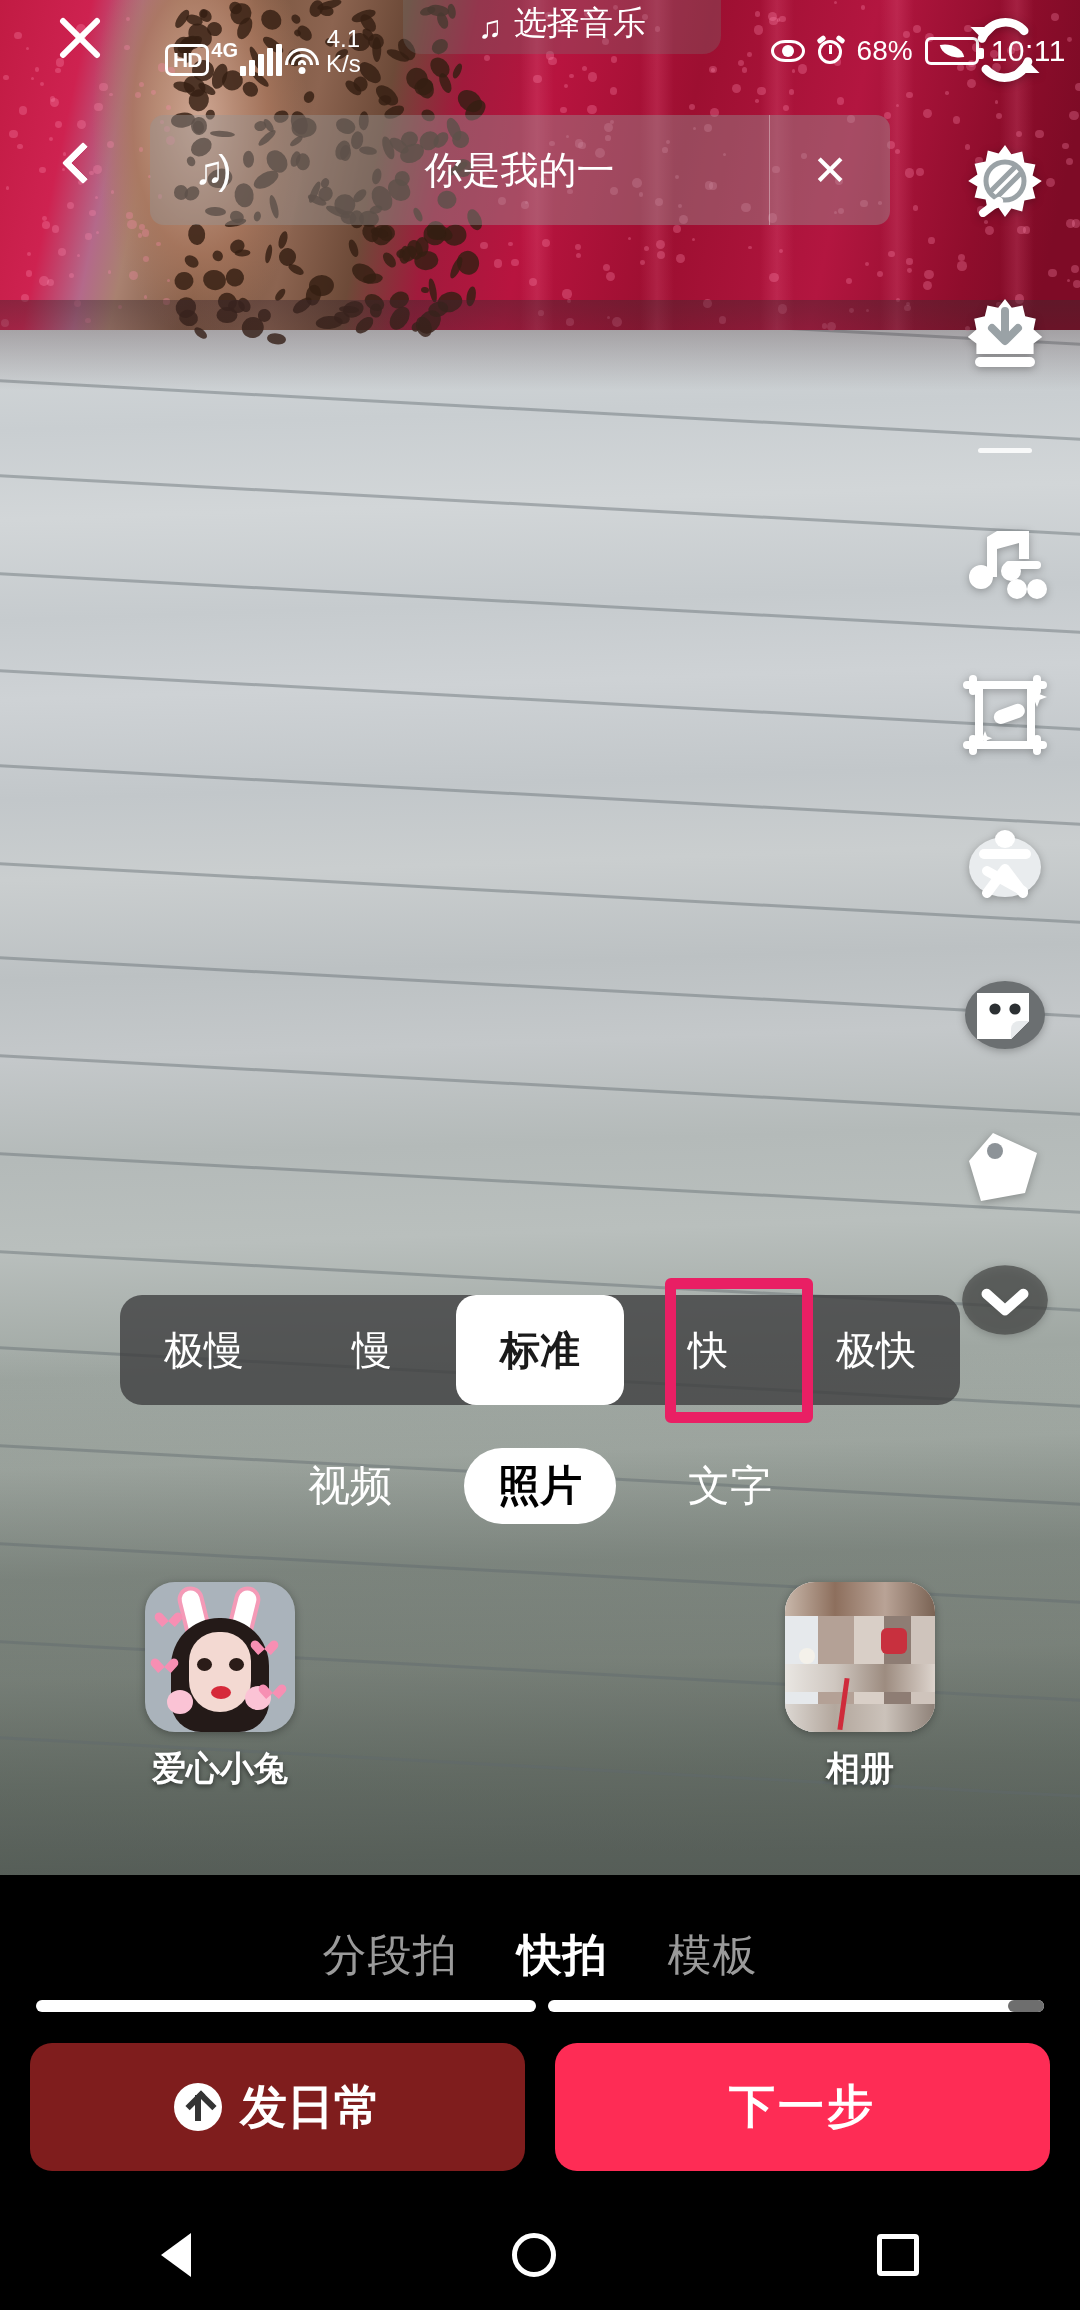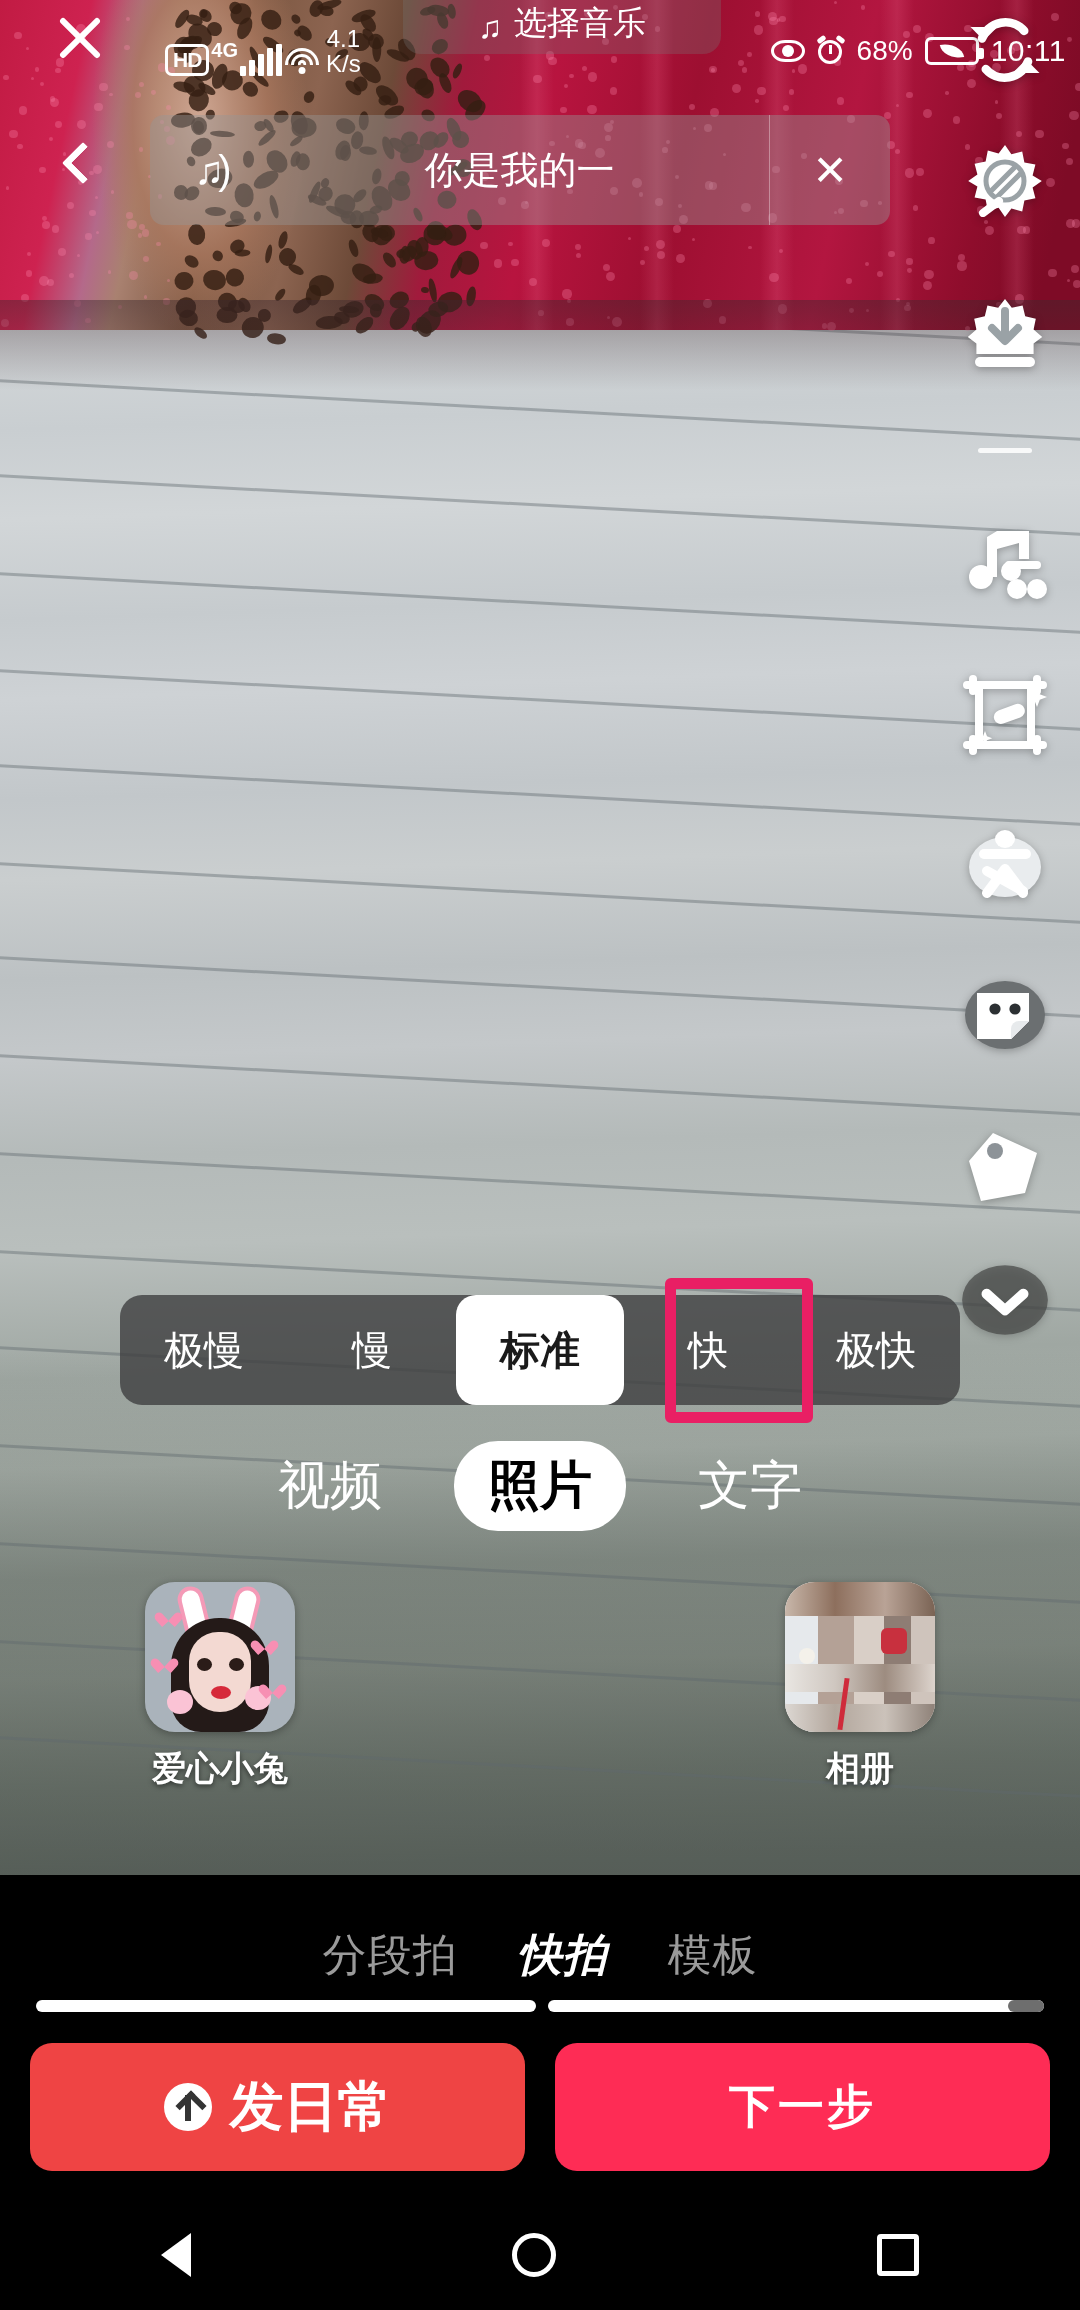--- a/index.html
+++ b/index.html
@@ -175,21 +175,21 @@
   #speed-highlight {
     position:absolute; left:665px; top:1278px; width:148px; height:145px;
     border:11px solid #e91f64; border-radius:6px; pointer-events:none;
   }
 
   
   #mode-tabs {
     position:absolute; left:0; top:1443px; width:1080px; height:86px;
     display:flex; align-items:center; justify-content:center; gap:48px;
   }
-  .mode-item { color:#fff; font-size:52px; padding:10px 24px; }
+  .mode-item { color:#fff; font-size:42px; padding:10px 24px; }
   .mode-item.active { background:#fff; color:#000; border-radius:44px; font-weight:bold; padding:10px 34px; }
 
   
   #cam-row { position:absolute; left:0; top:1582px; width:1080px; height:250px; }
   .cam-side { position:absolute; width:220px; text-align:center; }
   .cam-side .thumb {
     width:150px; height:150px; border-radius:30px; margin:0 auto;
     overflow:hidden; position:relative; box-shadow:0 2px 8px rgba(0,0,0,0.3);
   }
   .cam-side .lbl { margin-top:14px; color:#fff; font-size:34px; font-weight:bold;
@@ -237,36 +237,36 @@
      background:#c8303e; border-radius:6px; }
   .album-art .lamp { position:absolute; left:14px; top:66px; width:16px; height:16px;
      background:#f4f1ea; border-radius:50%; }
 
   
   #bottom-nav {
     position:absolute; left:0; top:1895px; width:1080px; height:120px;
     display:flex; align-items:center; justify-content:center; gap:0;
   }
   .nav-item { font-size:44px; color:#9a9a9a; padding:0 30px; letter-spacing:1px; }
-  .nav-item.active { color:#fff; font-weight:bold;font-style:italic; }
+  .nav-item.active { color:#fff; font-weight:bold; }
 
   #scroll-indicator { position:absolute; left:0; top:2000px; width:1080px; height:14px; }
   #scroll-indicator .seg { position:absolute; height:12px; background:#fff; border-radius:6px; }
   #scroll-indicator .s1 { left:36px; width:500px; }
   #scroll-indicator .s2 { left:548px; width:496px; }
   #scroll-indicator .knob { position:absolute; right:36px; top:0; width:36px; height:12px;
      background:#6e6e6e; border-radius:6px; }
 
   
   #actions { position:absolute; left:0; top:2032px; width:1080px; height:150px;
      display:flex; align-items:center; gap:30px; padding:0 30px; }
   #daily-btn {
-    flex:1; height:128px; background:#ef4444; border-radius:22px;
+    flex:1; height:128px; background:#7f1d1d; border-radius:22px;
     display:flex; align-items:center; justify-content:center; gap:18px;
-    color:#fff; font-size:54px; font-weight:bold;
+    color:#fff; font-size:47px; font-weight:bold;
   }
   .up-circle { width:48px; height:48px; border-radius:50%; background:#fff; position:relative; }
   .up-circle::before { content:""; position:absolute; left:21px; top:12px; width:6px; height:26px; background:#343434; }
   .up-circle::after { content:""; position:absolute; left:16px; top:12px; width:16px; height:16px;
      border-left:6px solid #343434; border-top:6px solid #343434; transform:rotate(45deg); }
   #next-btn {
     flex:1; height:128px; background:#fe2c55; border-radius:22px;
     display:flex; align-items:center; justify-content:center;
     color:#fff; font-size:46px; font-weight:bold; letter-spacing:3px;
   }

